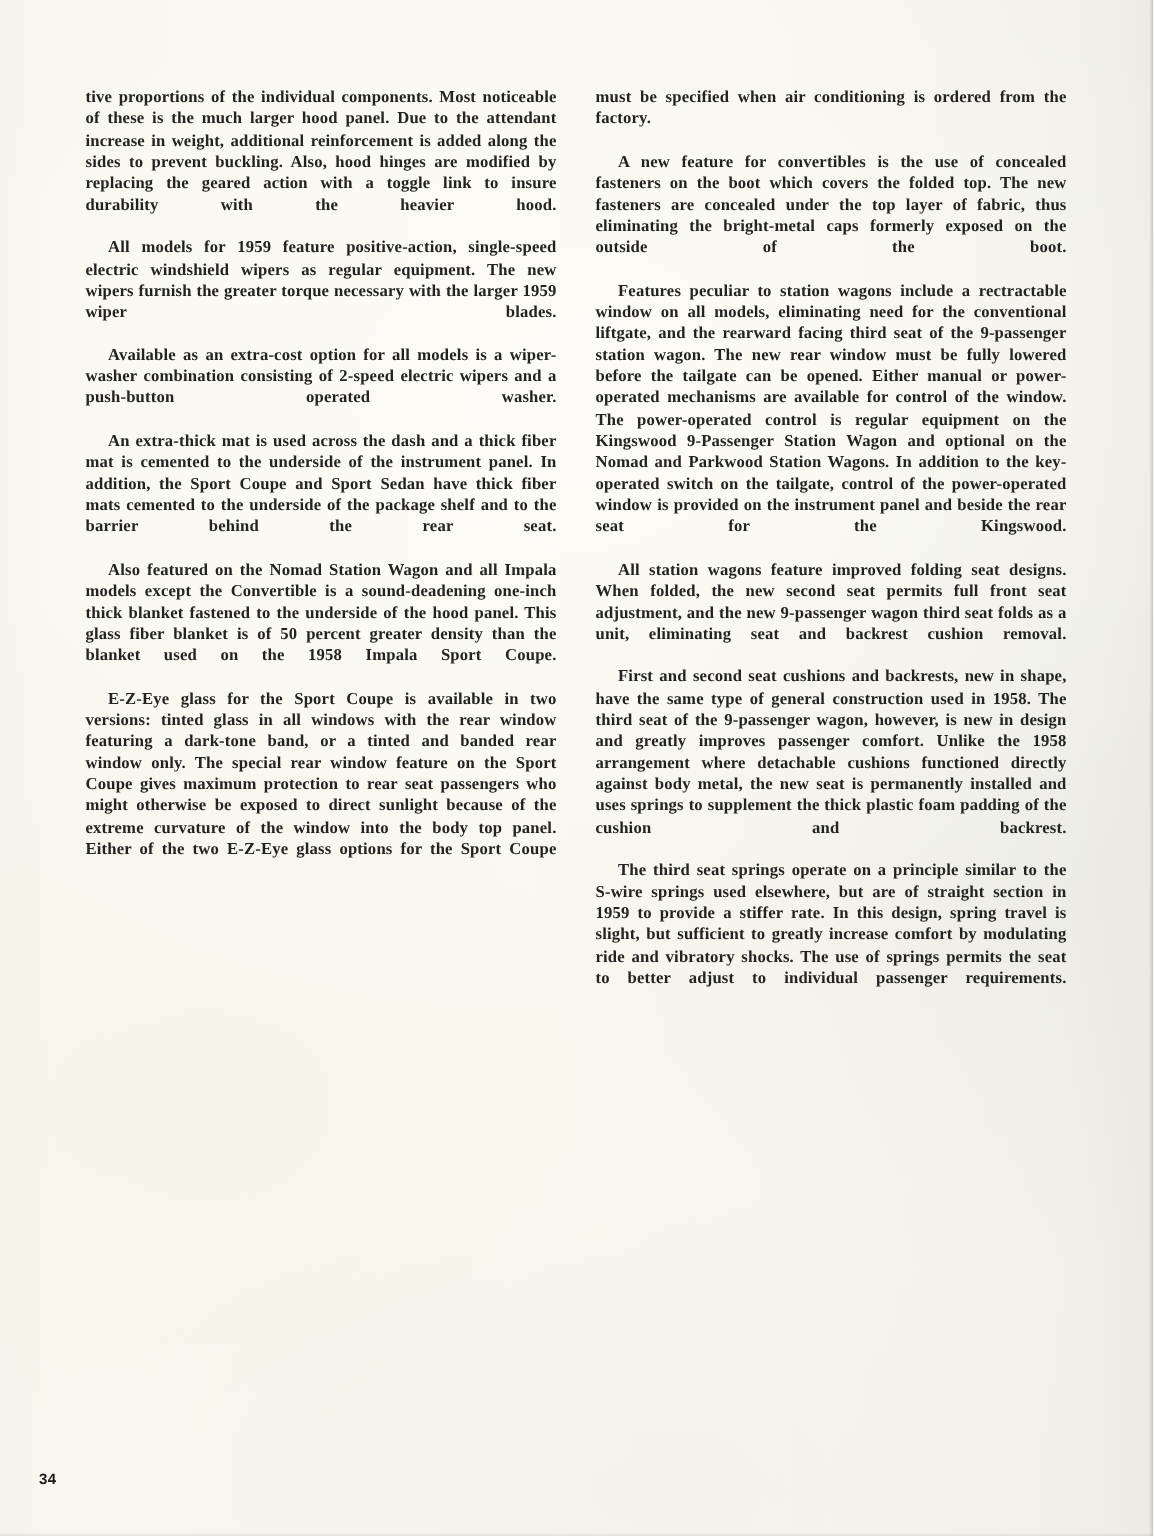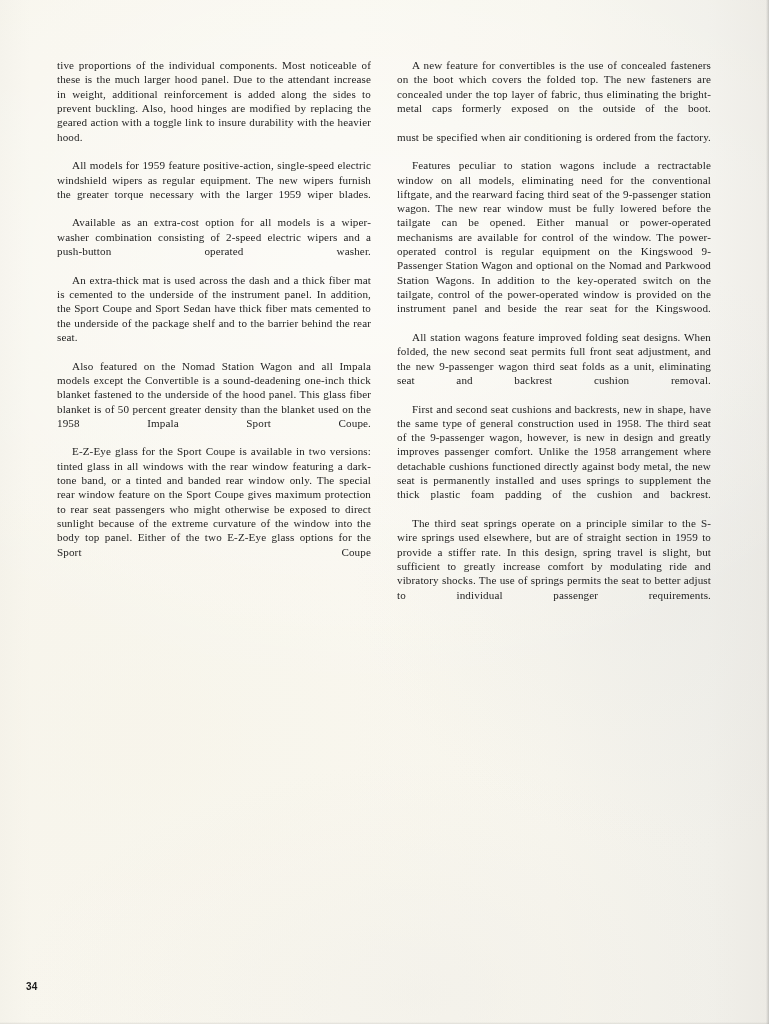--- a/index.html
+++ b/index.html
@@ -61,20 +61,21 @@
     position: absolute;
     left: 57px;
     top: 58px;
     width: 655px;
     display: flex;
     gap: 26px;
   }
 
   .column {
     width: 314px;
+    font-weight: bold;
   }
 
   p.para {
     margin: 0;
     text-align: justify;
     text-justify: inter-word;
     text-indent: 15px;
     font-size: 11.1px;
     line-height: 14.32px;
     letter-spacing: 0.12px;
@@ -120,22 +121,22 @@
     <div class="column">
       <p class="para cont">tive proportions of the individual components. Most noticeable of these is the much larger hood panel. Due to the attendant increase in weight, additional reinforcement is added along the sides to prevent buckling. Also, hood hinges are modified by replacing the geared action with a toggle link to insure durability with the heavier hood.</p>
       <p class="para">All models for 1959 feature positive-action, single-speed electric windshield wipers as regular equipment. The new wipers furnish the greater torque necessary with the larger 1959 wiper blades.</p>
       <p class="para">Available as an extra-cost option for all models is a wiper-washer combination consisting of 2-speed electric wipers and a push-button operated washer.</p>
       <p class="para">An extra-thick mat is used across the dash and a thick fiber mat is cemented to the underside of the instrument panel. In addition, the Sport Coupe and Sport Sedan have thick fiber mats cemented to the underside of the package shelf and to the barrier behind the rear seat.</p>
       <p class="para">Also featured on the Nomad Station Wagon and all Impala models except the Convertible is a sound-deadening one-inch thick blanket fastened to the underside of the hood panel. This glass fiber blanket is of 50 percent greater density than the blanket used on the 1958 Impala Sport Coupe.</p>
       <p class="para">E-Z-Eye glass for the Sport Coupe is available in two versions: tinted glass in all windows with the rear window featuring a dark-tone band, or a tinted and banded rear window only. The special rear window feature on the Sport Coupe gives maximum protection to rear seat passengers who might otherwise be exposed to direct sunlight because of the extreme curvature of the window into the body top panel. Either of the two E-Z-Eye glass options for the Sport Coupe</p>
     </div>
 
     <div class="column">
+      <p class="para cont">must be specified when air conditioning is ordered from the factory.</p>
       <p class="para">A new feature for convertibles is the use of concealed fasteners on the boot which covers the folded top. The new fasteners are concealed under the top layer of fabric, thus eliminating the bright-metal caps formerly exposed on the outside of the boot.</p>
-      <p class="para cont">must be specified when air conditioning is ordered from the factory.</p>
       <p class="para">Features peculiar to station wagons include a rectractable window on all models, eliminating need for the conventional liftgate, and the rearward facing third seat of the 9-passenger station wagon. The new rear window must be fully lowered before the tailgate can be opened. Either manual or power-operated mechanisms are available for control of the window. The power-operated control is regular equipment on the Kingswood 9-Passenger Station Wagon and optional on the Nomad and Parkwood Station Wagons. In addition to the key-operated switch on the tailgate, control of the power-operated window is provided on the instrument panel and beside the rear seat for the Kingswood.</p>
       <p class="para">All station wagons feature improved folding seat designs. When folded, the new second seat permits full front seat adjustment, and the new 9-passenger wagon third seat folds as a unit, eliminating seat and backrest cushion removal.</p>
       <p class="para">First and second seat cushions and backrests, new in shape, have the same type of general construction used in 1958. The third seat of the 9-passenger wagon, however, is new in design and greatly improves passenger comfort. Unlike the 1958 arrangement where detachable cushions functioned directly against body metal, the new seat is permanently installed and uses springs to supplement the thick plastic foam padding of the cushion and backrest.</p>
       <p class="para">The third seat springs operate on a principle similar to the S-wire springs used elsewhere, but are of straight section in 1959 to provide a stiffer rate. In this design, spring travel is slight, but sufficient to greatly increase comfort by modulating ride and vibratory shocks. The use of springs permits the seat to better adjust to individual passenger requirements.</p>
     </div>
 
   </div>
 
   <div class="page-number">34</div>
 

